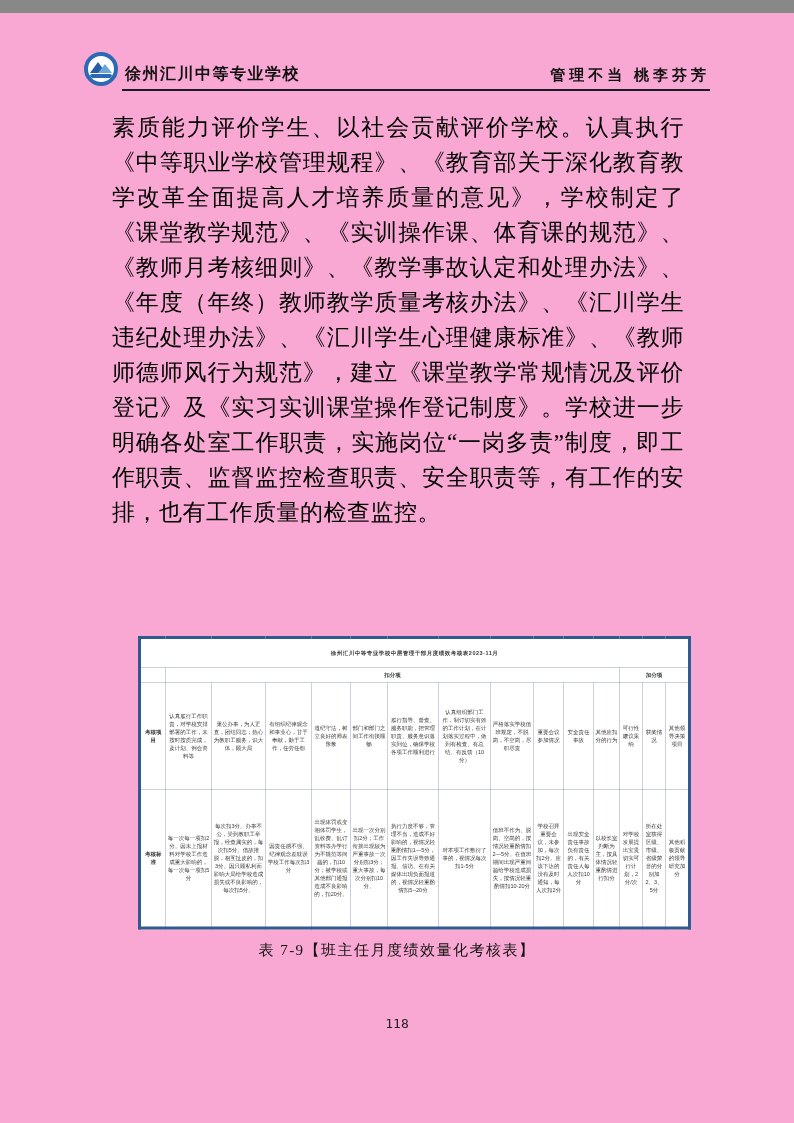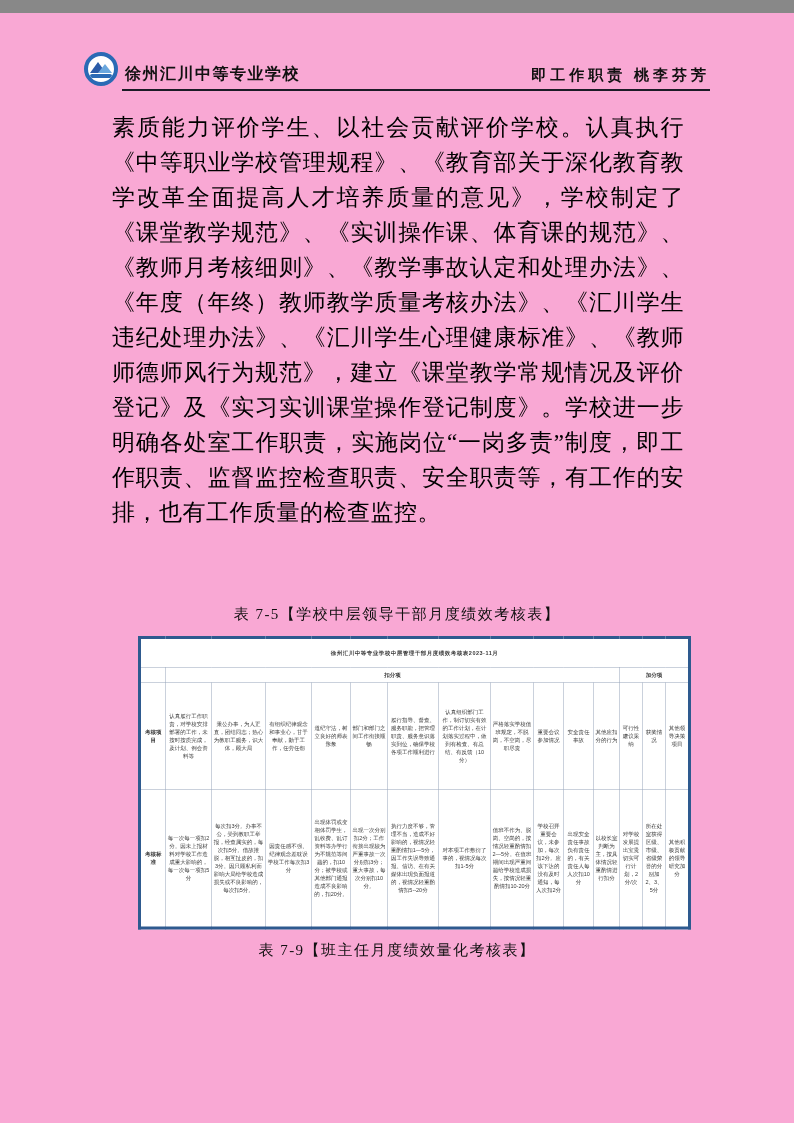--- a/index.html
+++ b/index.html
@@ -85,28 +85,27 @@
 <body>
 
 <div class="page">
 
   <div class="logo">
     <div class="mtn1"></div>
     <div class="mtn2"></div>
     <div class="band"></div>
   </div>
   <div class="school-name">徐州汇川中等专业学校</div>
-  <div class="motto">即工作职责  桃李芬芳</div>
+  <div class="motto">管理不当  桃李芬芳</div>
   <div class="header-rule"></div>
 
   <div class="body-text">
     <p>素质能力评价学生、以社会贡献评价学校。认真执行《中等职业学校管理规程》、《教育部关于深化教育教学改革全面提高人才培养质量的意见》，学校制定了《课堂教学规范》、《实训操作课、体育课的规范》、《教师月考核细则》、《教学事故认定和处理办法》、《年度（年终）教师教学质量考核办法》、《汇川学生违纪处理办法》、《汇川学生心理健康标准》、《教师师德师风行为规范》，建立《课堂教学常规情况及评价登记》及《实习实训课堂操作登记制度》。学校进一步明确各处室工作职责，实施岗位“一岗多责”制度，即工作职责、监督监控检查职责、安全职责等，有工作的安排，也有工作质量的检查监控。</p>
   </div>
 
-  <div class="caption caption-75">表 7-5【学校中层领导干部月度绩效考核表】</div>
 
   <div class="table-pos">
     <div class="table-scale">
       <table class="assess">
         <colgroup>
           <col style="width:52px">
             <col style="width:92px">
             <col style="width:108px">
           <col style="width:92px">
             <col style="width:78px">
@@ -164,14 +163,15 @@
           <td>所在处室获得区级、市级、省级荣誉的分别加2、3、5分</td>
           <td>其他积极贡献的领导研究加分</td>
         </tr>
       </tbody>
         </table>
     </div>
   </div>
 
   <div class="caption caption-76">表 7-9【班主任月度绩效量化考核表】</div>
 
+  <div class="page-number">118</div>
 
 </div>
 
 </body></html>

